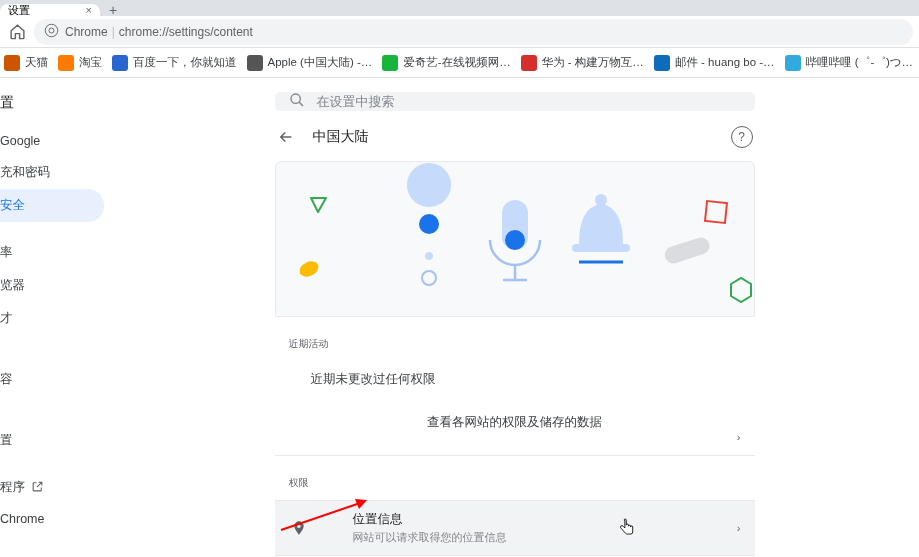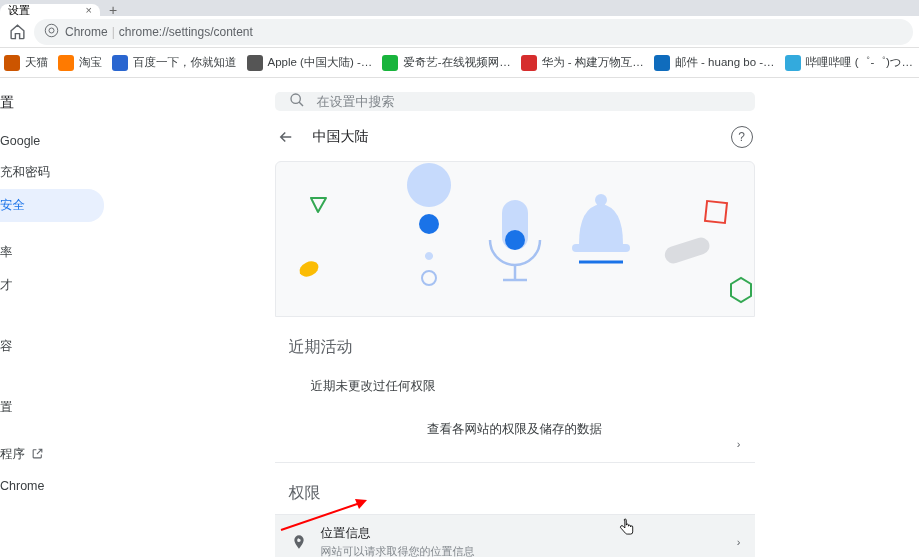--- a/index.html
+++ b/index.html
@@ -42,26 +42,26 @@
     .searchbox .search-icon { margin-right: 12px; }
     
     .panel { width: 480px; margin-left: 6px; }
     .panel-header { display: flex; align-items: center; padding: 0 2px 12px 2px; }
     .back-btn { width: 24px; height: 24px; display:flex; align-items:center; color:#5f6368; }
     .panel-title { font-size: 14px; color: #202124; margin-left: 12px; }
     .help-btn { margin-left: auto; width: 22px; height: 22px; border: 1.5px solid #5f6368; border-radius: 50%; display:flex; align-items:center; justify-content:center; font-size:12px; color:#5f6368; }
     
     .hero { height: 156px; background: #f8f9fa; border: 1px solid #e8eaed; border-radius: 6px 6px 0 0; position: relative; overflow:hidden; }
     
-    .section-title { font-size: 16px; color: #5f6368; padding: 20px 14px 10px 14px; }
+    .section-title { font-size: 10px; color: #5f6368; padding: 20px 14px 10px 14px; }
     .recent-item { font-size: 12.5px; color: #3c4043; padding: 10px 14px 14px 36px; }
     .view-all-row { display:flex; align-items:center; padding: 12px 14px; font-size: 12.5px; color:#3c4043; border-bottom: 1px solid #e8eaed; flex-direction: column; }
     .view-all-row .chev { margin-left: auto; color:#5f6368; font-size:11px; }
     
-    .perm-row { display:flex; align-items:center; padding: 10px 14px; border-top: 1px solid #e8eaed; cursor:pointer; }
+    .perm-row { display:flex; align-items:center; padding: 10px 14px; border-top: 1px solid #e8eaed; cursor:pointer;gap:32px; }
     .perm-row.hover { background: #f1f3f4; }
     .perm-icon { width: 20px; color:#5f6368; display:flex; justify-content:center; }
     .perm-text { margin-left: 12px; }
     .perm-name { font-size: 12.5px; color:#202124; }
     .perm-desc { font-size: 11px; color:#80868b; margin-top: 2px; }
     .perm-row .chev { margin-left: auto; color:#5f6368; font-size:11px; }
     
     
     .arrow-container { position: absolute; left: 277px; top: 478px; width: 100px; height: 56px; pointer-events: none; }
     
@@ -138,20 +138,21 @@
 
 <div class="main">
 
   <div class="sidebar">
     <div class="sb-title">置</div>
     <div class="sb-item">Google</div>
     <div class="sb-item">充和密码</div>
     <div class="sb-item active">安全</div>
     <div class="sb-sep"></div>
     <div class="sb-item">率</div>
+    <div class="sb-item">览器</div>
     <div class="sb-item">才</div>
     <div class="sb-sep"></div>
     <div class="sb-sep"></div>
     <div class="sb-item">容</div>
     <div class="sb-sep"></div>
     <div class="sb-sep"></div>
     <div class="sb-item">置</div>
     <div class="sb-sep"></div>
     <div class="sb-item sb-link">
       <span>程序</span>

